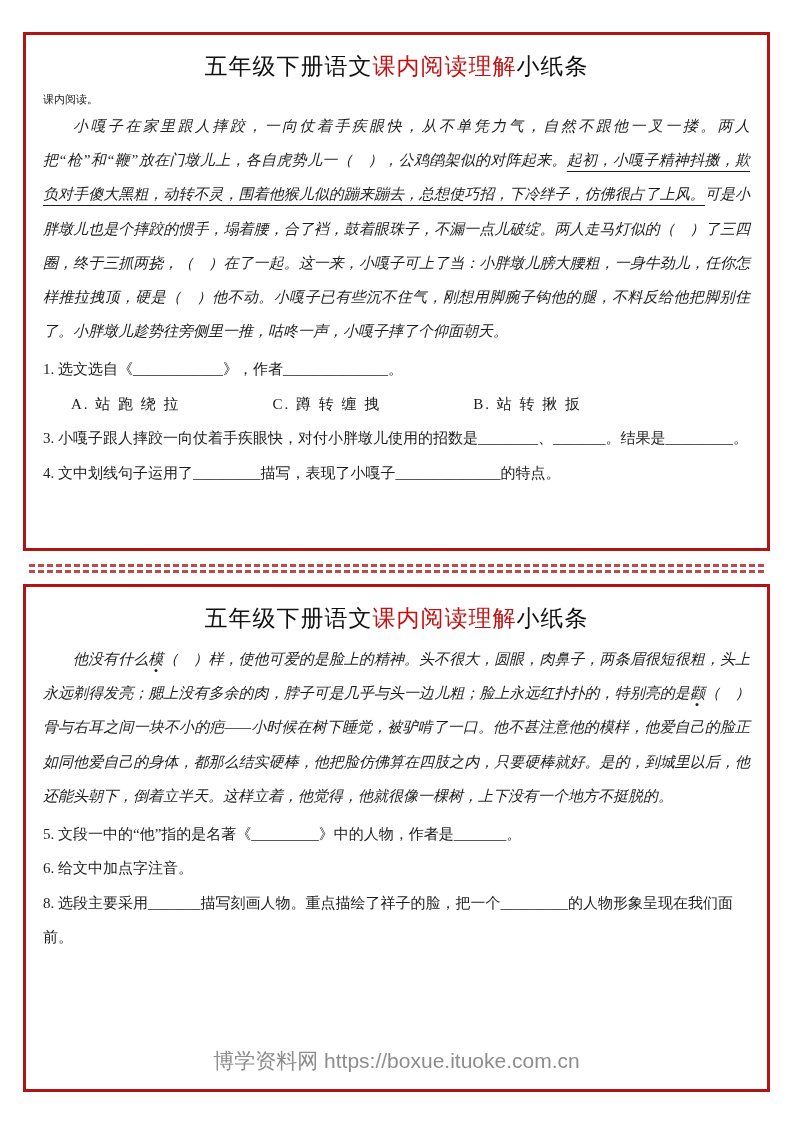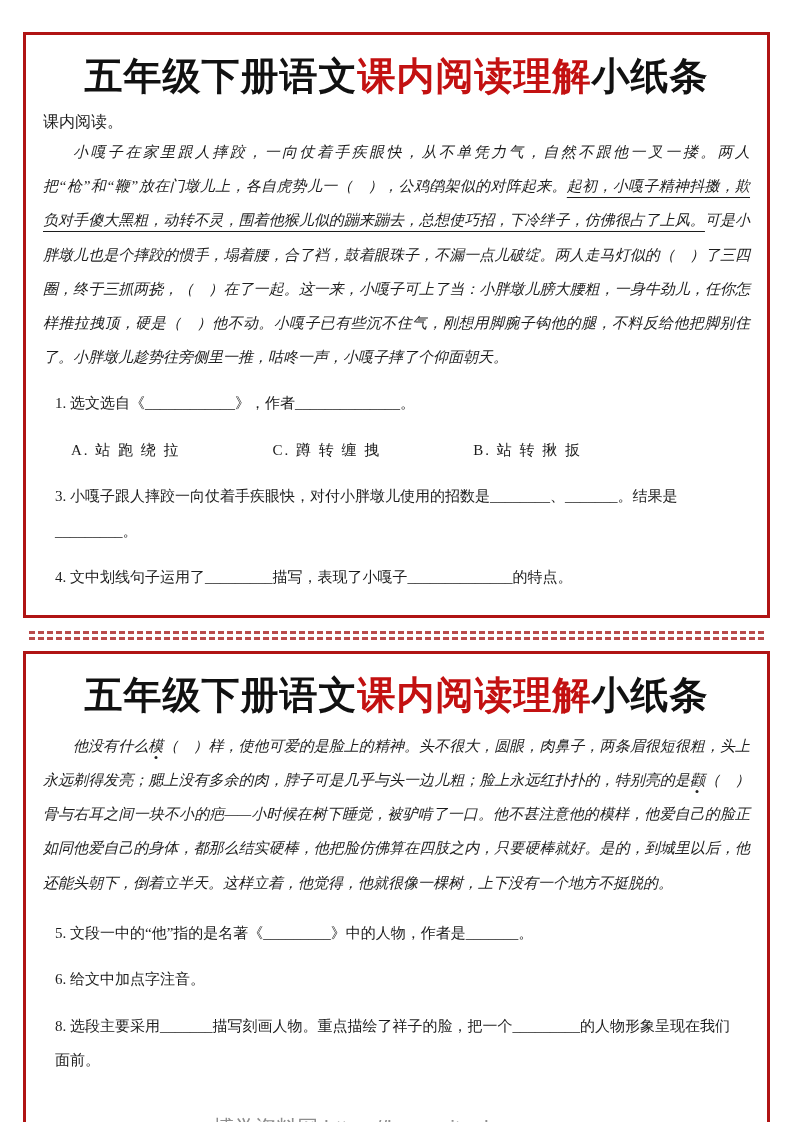--- a/index.html
+++ b/index.html
@@ -15,28 +15,28 @@
     border: 3px solid #b01414;
     background: #fff;
     padding: 4px 17px 8px 17px;
     box-sizing: border-box;
   }
   .card-1 { margin-top: 32px; min-height: 519px; }
   .card-2 { min-height: 508px; display: flex; flex-direction: column; }
   .card-title {
     text-align: center;
     font-family: "Liberation Sans", "DejaVu Sans", sans-serif;
-    font-weight: 700;
-    font-size: 38px;
+    font-weight: 400;
+    font-size: 23px;
     letter-spacing: 1px;
     margin: 12px 0 6px 0;
     color: #111;
   }
   .card-title .red { color: #c31111; }
-  .intro { font-size: 16px; margin: 10px 0 2px 0; }
+  .intro { font-size: 11px; margin: 10px 0 2px 0; }
   .passage {
     font-size: 15px;
     line-height: 2.28;
     text-align: justify;
     text-indent: 2em;
     margin: 2px 0 4px 0;
     font-style: italic; 
   }
   .passage .u {
     text-decoration: underline;
@@ -47,21 +47,21 @@
   .passage .dot::after {
     content: "";
     position: absolute;
     left: 50%; transform: translateX(-50%);
     bottom: -0.34em;
     width: 3px; height: 3px;
     border-radius: 50%;
     background: #222;
   }
   .questions { font-size: 15px; line-height: 2.3; }
-  .questions .q { margin: 12px; }
+  .questions .q { margin: 0; }
   .opt-row {
     display: flex;
     gap: 92px;
     padding-left: 28px;
   }
   .opt { letter-spacing: 2px; }
   .divider {
     margin: 13px 29px 11px 29px;
     height: 3px;
     border-top: 3px dashed #b94b4b;

